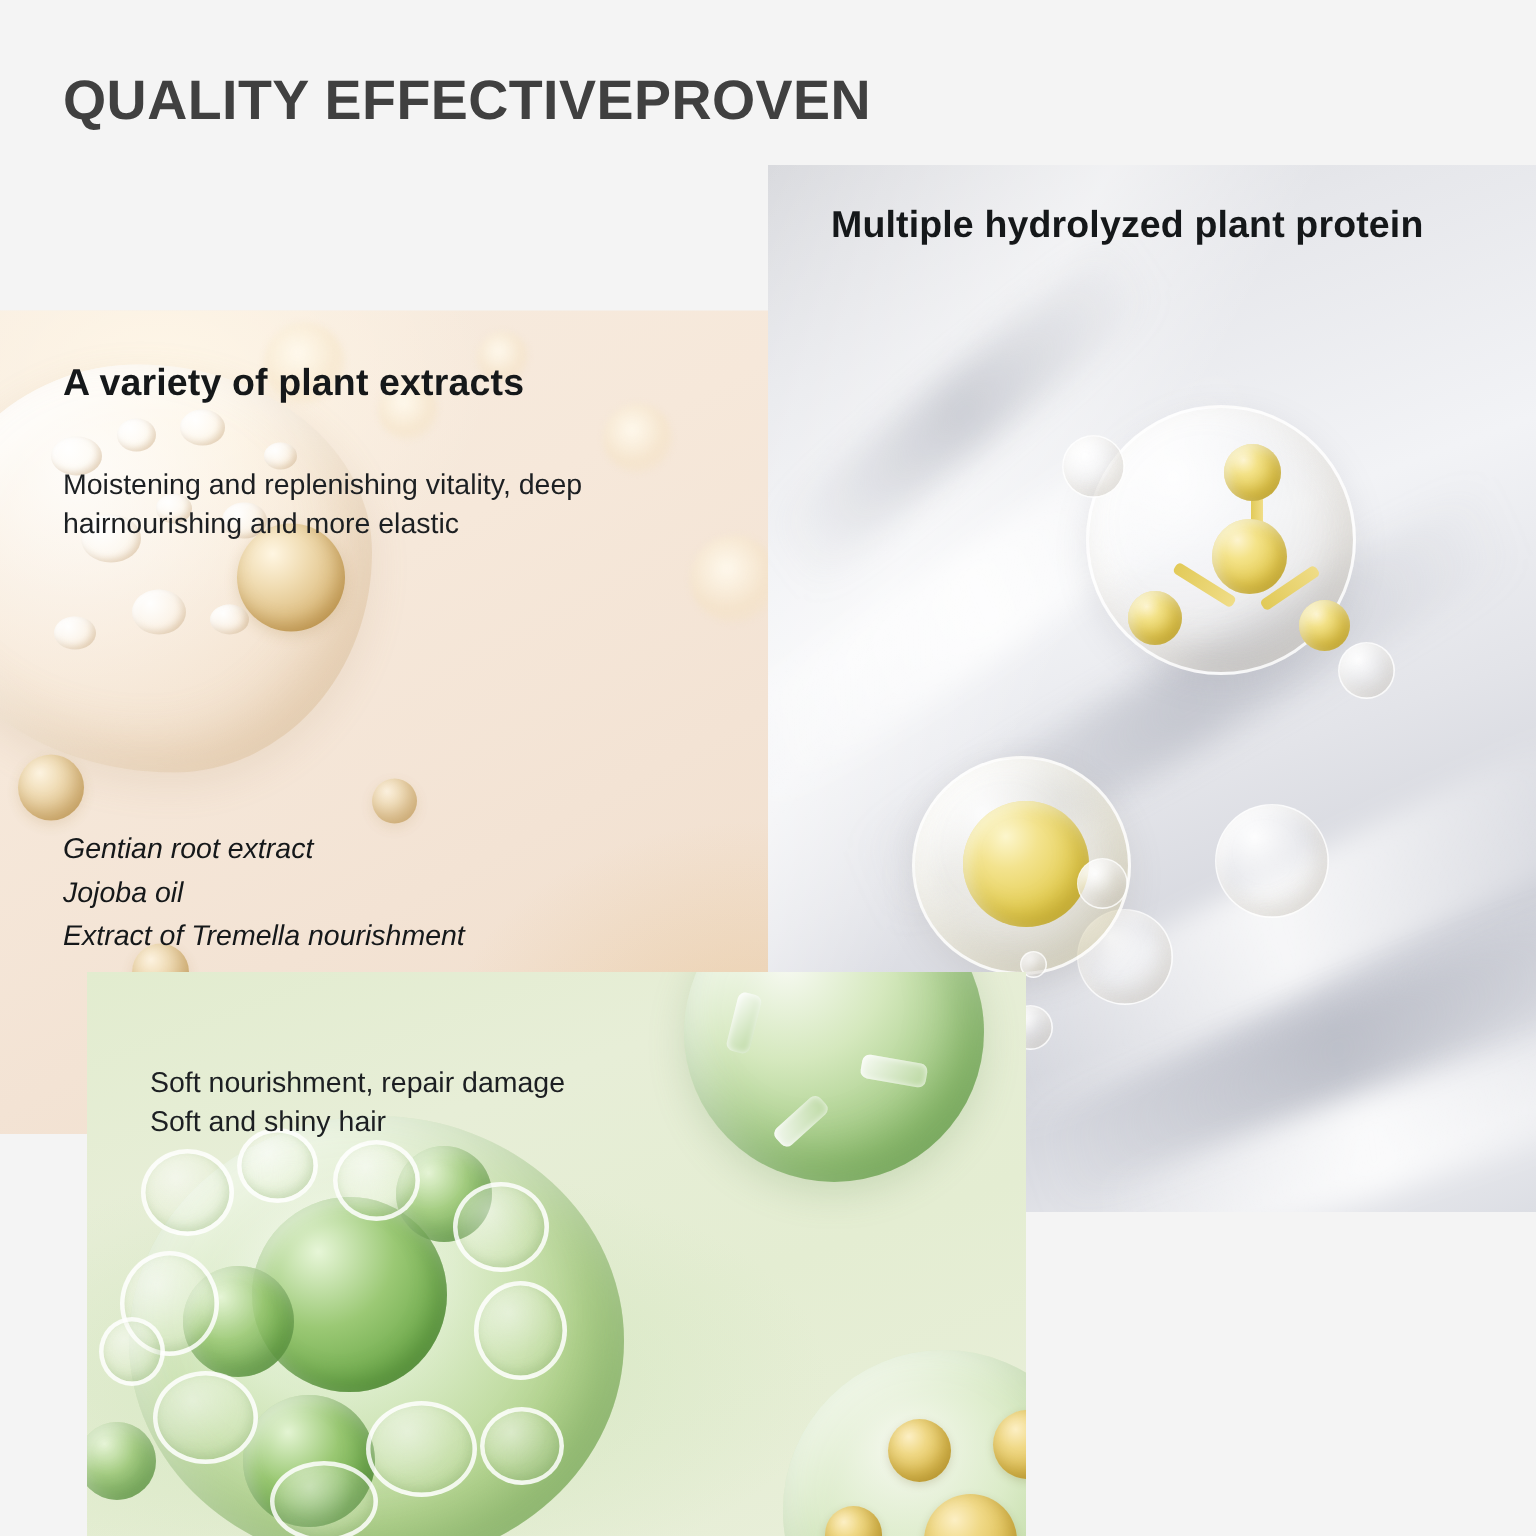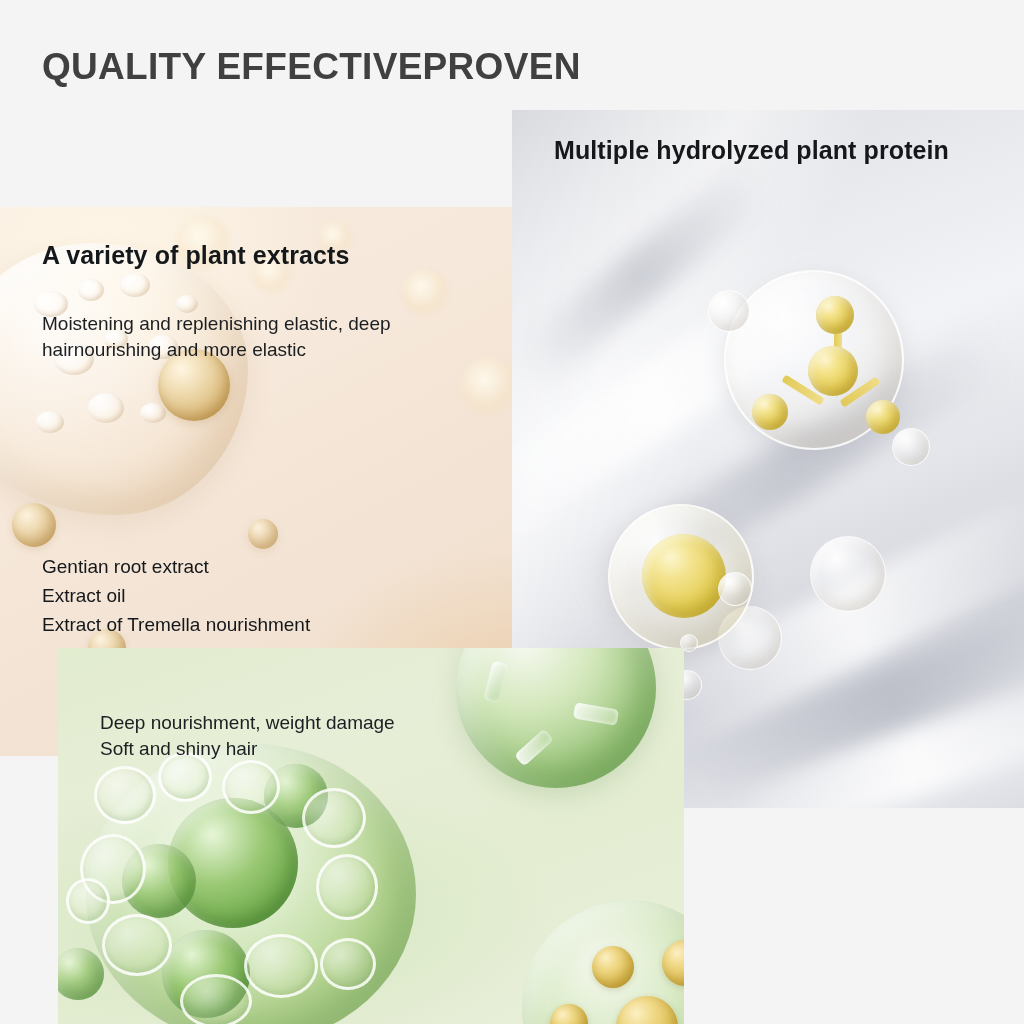--- a/index.html
+++ b/index.html
@@ -252,20 +252,21 @@
     font-size: 19px;
     color: #1c1f22;
     line-height: 1.38;
     font-weight: normal;
   }
   .p-item {
     font-size: 19px;
     color: #15181a;
     line-height: 1.52;
     white-space: nowrap;
+    font-style: italic;
   }
 
   #extracts-heading { left: 42px; top: 34px; }
   #extracts-desc    { left: 42px; top: 104px; width: 420px; }
   #extracts-list    { left: 42px; top: 346px; }
 
   #protein-heading  { left: 42px; top: 26px; }
   #protein-desc     { left: 42px; top: 88px; width: 450px; }
 
   #amino-heading    { left: 42px; top: 22px; }
@@ -305,27 +306,27 @@
 
   <div id="gold-sphere-cap"></div>
   <div id="gold-sphere-stem"></div>
   <div id="gold-sphere"></div>
 
   <div class="panel-text" id="extracts-heading">
     <div class="p-title">A variety of plant extracts</div>
   </div>
 
   <div class="panel-text" id="extracts-desc">
-    <div class="p-sub">Moistening and replenishing elastic, deep</div>
+    <div class="p-sub">Moistening and replenishing vitality, deep</div>
     <div class="p-sub">hairnourishing and more elastic</div>
   </div>
 
   <div class="panel-text" id="extracts-list">
     <div class="p-item">Gentian root extract</div>
-    <div class="p-item">Extract oil</div>
+    <div class="p-item">Jojoba oil</div>
     <div class="p-item">Extract of Tremella nourishment</div>
   </div>
 </div>
 
 <div class="panel" id="panel-protein">
 
   <div class="silk-fold" style="left:-60px; top:250px; width:420px; height:72px; transform:rotate(-34deg);"></div>
   <div class="silk-shade" style="left:40px;  top:330px; width:480px; height:58px; transform:rotate(-30deg);"></div>
   <div class="silk-fold" style="left:120px; top:470px; width:460px; height:80px; transform:rotate(-26deg);"></div>
   <div class="silk-shade" style="left:170px; top:560px; width:420px; height:60px; transform:rotate(-22deg);"></div>
@@ -385,16 +386,16 @@
   <div class="cell" style="left:8px;   top:230px; width:44px; height:46px;"></div>
 
   <div id="petri-disc"></div>
   <div class="petri-drop" style="left:534px; top:298px; width:42px; height:42px;"></div>
   <div class="petri-drop" style="left:604px; top:292px; width:46px; height:46px;"></div>
   <div class="petri-drop" style="left:558px; top:348px; width:62px; height:62px;"></div>
   <div class="petri-drop" style="left:492px; top:356px; width:38px; height:38px;"></div>
 
 
   <div class="panel-text" id="amino-desc">
-    <div class="p-sub">Deep nourishment, weight damage</div>
+    <div class="p-sub">Soft nourishment, repair damage</div>
     <div class="p-sub">Soft and shiny hair</div>
   </div>
 </div>
 
 </body></html>

